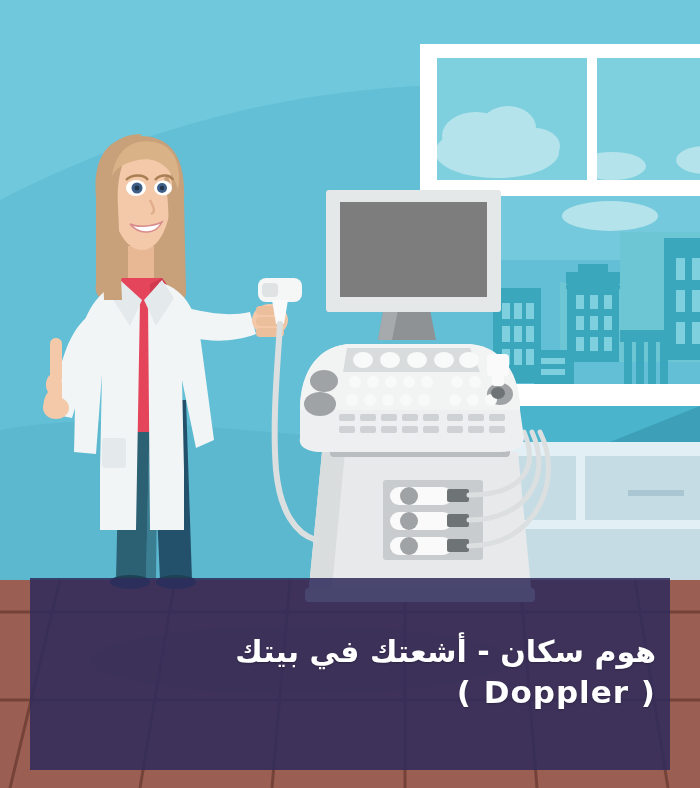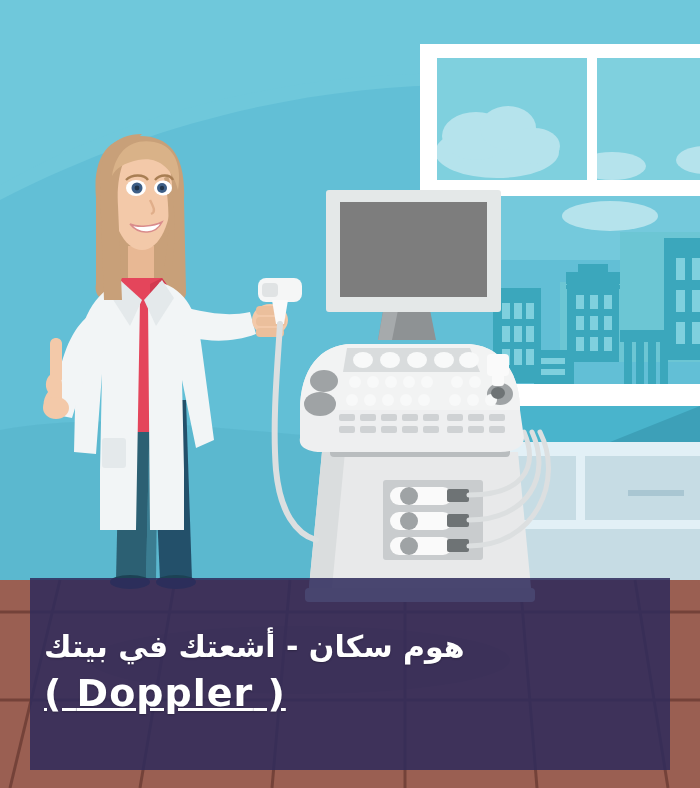--- a/index.html
+++ b/index.html
@@ -28,41 +28,40 @@
     position: absolute;
     left: 30px;
     top: 578px;
     width: 640px;
     height: 192px;
     background: rgba(46, 43, 92, 0.86);
     box-sizing: border-box;
     padding: 10px 14px 12px 14px;
     display: flex;
     flex-direction: column;
-    align-items: flex-start;
+    align-items: flex-end;
     justify-content: center;
     gap: 2px;
   }
   .cap-line {
     color: #ffffff;
     font-family: "DejaVu Sans", sans-serif;
     font-weight: bold;
     font-size: 30px;
     line-height: 1.28;
     text-align: center;
     direction: rtl;
     unicode-bidi: isolate;
     white-space: nowrap;
     letter-spacing: 0px;
     text-shadow: 0 1px 2px rgba(0,0,0,0.25);
   }
   .cap-line.latin {
-    font-size: 38px;
+    font-size: 31px;
     letter-spacing: 1px;
-    text-decoration: underline;
   }
 </style>
 </head>
 <body>
 
 <div id="stage">
 
   <svg id="scene" viewBox="0 0 700 788" xmlns="http://www.w3.org/2000/svg">
     <defs>
       <clipPath id="clipAll">

